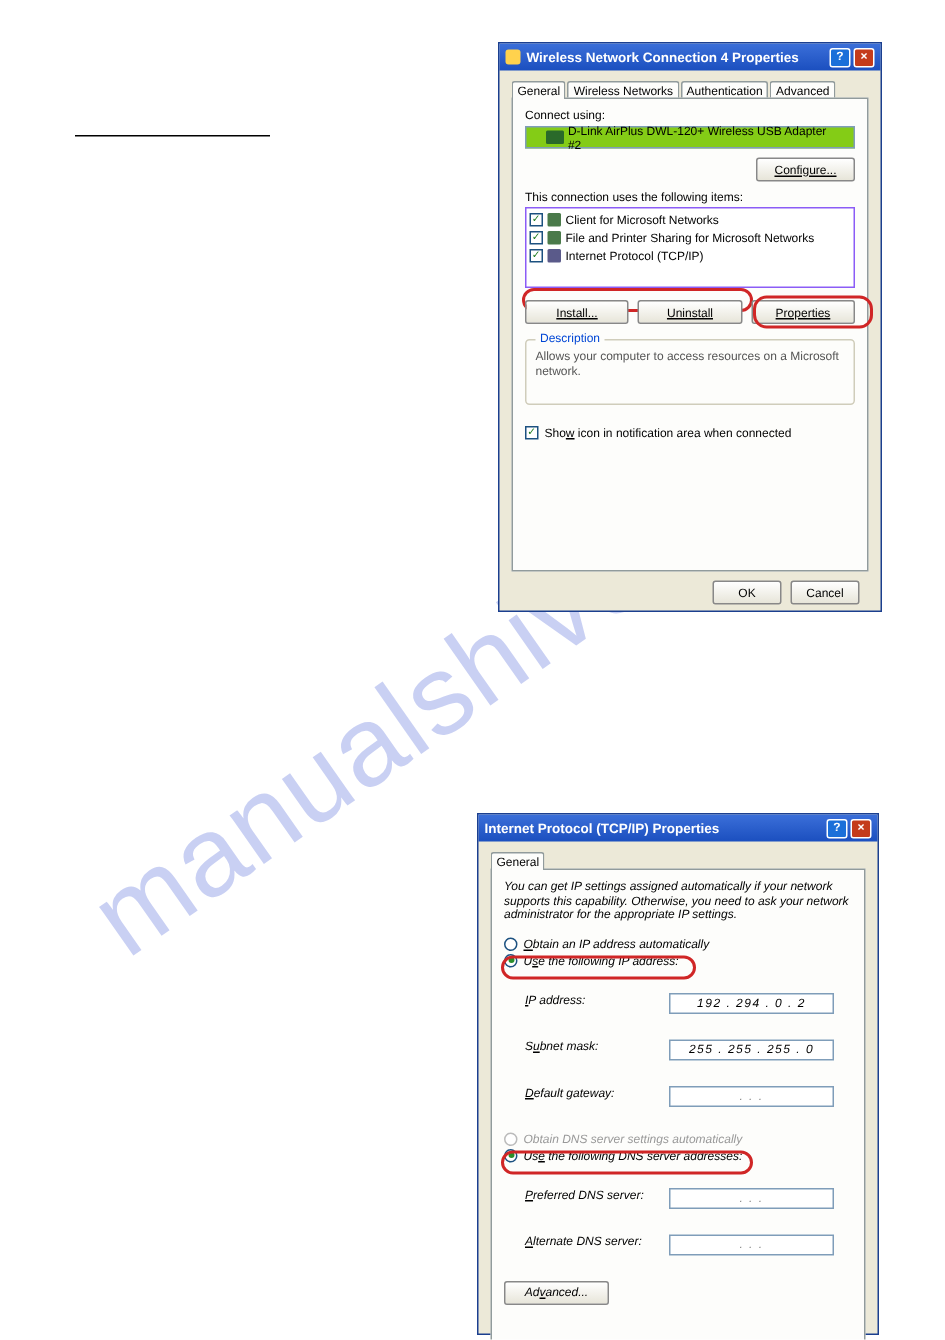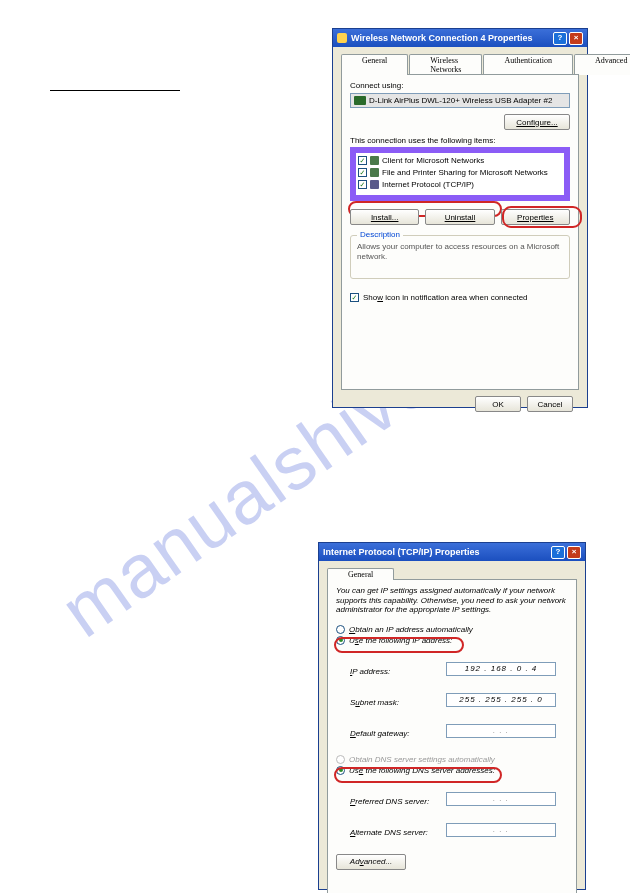--- a/index.html
+++ b/index.html
@@ -9,44 +9,44 @@
   .dialog { position: absolute; border: 1px solid #1b3f8f; background: #ece9d8; font-size: 8px; }
   .dialog1 { left: 332px; top: 28px; width: 256px; height: 380px; }
   .dialog2 { left: 318px; top: 542px; width: 268px; height: 348px; }
   .titlebar { height: 18px; background: linear-gradient(#3b6fd9,#1b4fbf); color: #fff; display: flex; align-items: center; padding: 0 4px; font-size: 9px; font-weight: bold; }
   .title-icon { width: 10px; height: 10px; background: #ffd24d; border-radius: 2px; margin-right: 4px; }
   .title-btns { margin-left: auto; display: flex; gap: 2px; }
   .title-btn { width: 14px; height: 13px; background: #c43b1b; border: 1px solid #fff; border-radius: 2px; display: flex; align-items: center; justify-content: center; font-size: 8px; color: #fff; line-height: 1; }
   .title-btn.help { background: #1b6fd9; }
   .body { padding: 4px 8px 8px 8px; }
   .tabs { display: flex; gap: 1px; margin-top: 3px; }
-  .tab { border: 1px solid #919b9c; border-bottom: none; background: #fdfdfb; padding: 1px 20px; font-size: 8px; border-radius: 2px 2px 0 0; font-family: Liberation Serif, serif; }
+  .tab { border: 1px solid #919b9c; border-bottom: none; background: #fdfdfb; padding: 1px 3px; font-size: 8px; border-radius: 2px 2px 0 0; }
   .tab.active { background: #fdfdfb; position: relative; z-index: 2; }
   .tabpanel { border: 1px solid #919b9c; background: #fdfdfb; margin-top: -1px; padding: 6px 8px; position: relative; }
   .lbl { font-size: 8px; color: #000; }
-  .sunken { border: 1px solid #7f9db9; background: #e5e5e5; padding: 2px 3px; font-size: 8px; height: 15px; display: flex; align-items: center; }
+  .sunken { border: 1px solid #7f9db9; background: #84cc16; padding: 2px 13px; font-size: 8px; height: 15px; display: flex; align-items: center; }
   .btn { border: 1px solid #888; background: linear-gradient(#fff,#e7e5d9); padding: 1px 0; font-size: 8px; text-align: center; border-radius: 2px; height: 16px; display: flex; align-items: center; justify-content: center; }
   .btnrow { display: flex; gap: 6px; }
   .btnrow .btn { flex: 1; }
-  .list { border: 6px solid #8b5cf6; background: #fff; height: 54px; padding: 1px 2px; overflow: hidden; }
+  .list { border: 1px solid #8b5cf6; background: #fff; height: 54px; padding: 1px 2px; overflow: hidden; }
   .li { display: flex; align-items: center; font-size: 8px; height: 12px; gap: 3px; }
   .cb { width: 9px; height: 9px; border: 1px solid #1c5180; background: #fff; display: inline-flex; align-items: center; justify-content: center; font-size: 7px; color: #1c7a1c; line-height: 1; }
   .net-icon { width: 9px; height: 9px; background: #4a7a4a; border-radius: 1px; }
   .redbox { position: absolute; border: 2px solid #d02626; border-radius: 9px; pointer-events: none; }
   .adapter-icon { width: 12px; height: 9px; background: #2a6a2a; border-radius: 1px; margin-right: 3px; }
   .group { border: 1px solid #d0cdbb; padding: 6px 6px 8px 6px; margin-top: 6px; position: relative; border-radius: 3px; }
   .group-title { position: absolute; top: -6px; left: 6px; background: #fdfdfb; padding: 0 3px; font-size: 8px; color: #0046d5; }
   .desc { font-size: 8px; color: #555; line-height: 1.2; }
   .bottom-btns { display: flex; gap: 6px; justify-content: flex-end; padding: 6px 6px 0 0; }
   .bottom-btns .btn { width: 46px; }
   .radio { width: 9px; height: 9px; border: 1px solid #1c5180; border-radius: 50%; background: #fff; display: inline-flex; align-items: center; justify-content: center; }
   .radio.sel::after { content: ""; width: 4px; height: 4px; background: #2a8e2a; border-radius: 50%; }
   .row { display: flex; align-items: center; gap: 4px; font-size: 8px; margin: 2px 0; }
   .fields { margin: 4px 0 4px 14px; }
-  .frow { display: flex; align-items: flex-end; font-size: 8px; margin: 17px 0; }
+  .frow { display: flex; align-items: flex-start; font-size: 8px; margin: 17px 0; }
   .frow .flabel { width: 96px; }
   .ipbox { border: 1px solid #7f9db9; background: #fff; width: 110px; height: 14px; font-size: 8px; display: flex; align-items: center; justify-content: center; letter-spacing: 1px; }
   .ipbox.empty { color: #888; }
   .under { text-decoration: underline; }
 </style>
 </head>
 <body>
 
 <div class="underline-bar"></div>
 <div class="watermark">manualshive.com</div>
@@ -146,21 +146,21 @@
         </div>
         <div class="row">
           <span class="radio sel"></span>
           <span>U<span class="under">s</span>e the following IP address:</span>
         </div>
         <div class="redbox" style="left:-2px; top:12px; width:130px; height:16px;"></div>
       </div>
       <div class="fields">
         <div class="frow">
             <span class="flabel"><span class="under">I</span>P address:</span>
-            <div class="ipbox">192 . 168 .   0  .   4</div>
+            <div class="ipbox">192 . 294 .   0  .   2</div>
           </div>
         <div class="frow">
             <span class="flabel">S<span class="under">u</span>bnet mask:</span>
             <div class="ipbox">255 . 255 . 255 .   0</div>
           </div>
         <div class="frow">
             <span class="flabel"><span class="under">D</span>efault gateway:</span>
             <div class="ipbox empty"> .       .       . </div>
           </div>
       </div>

